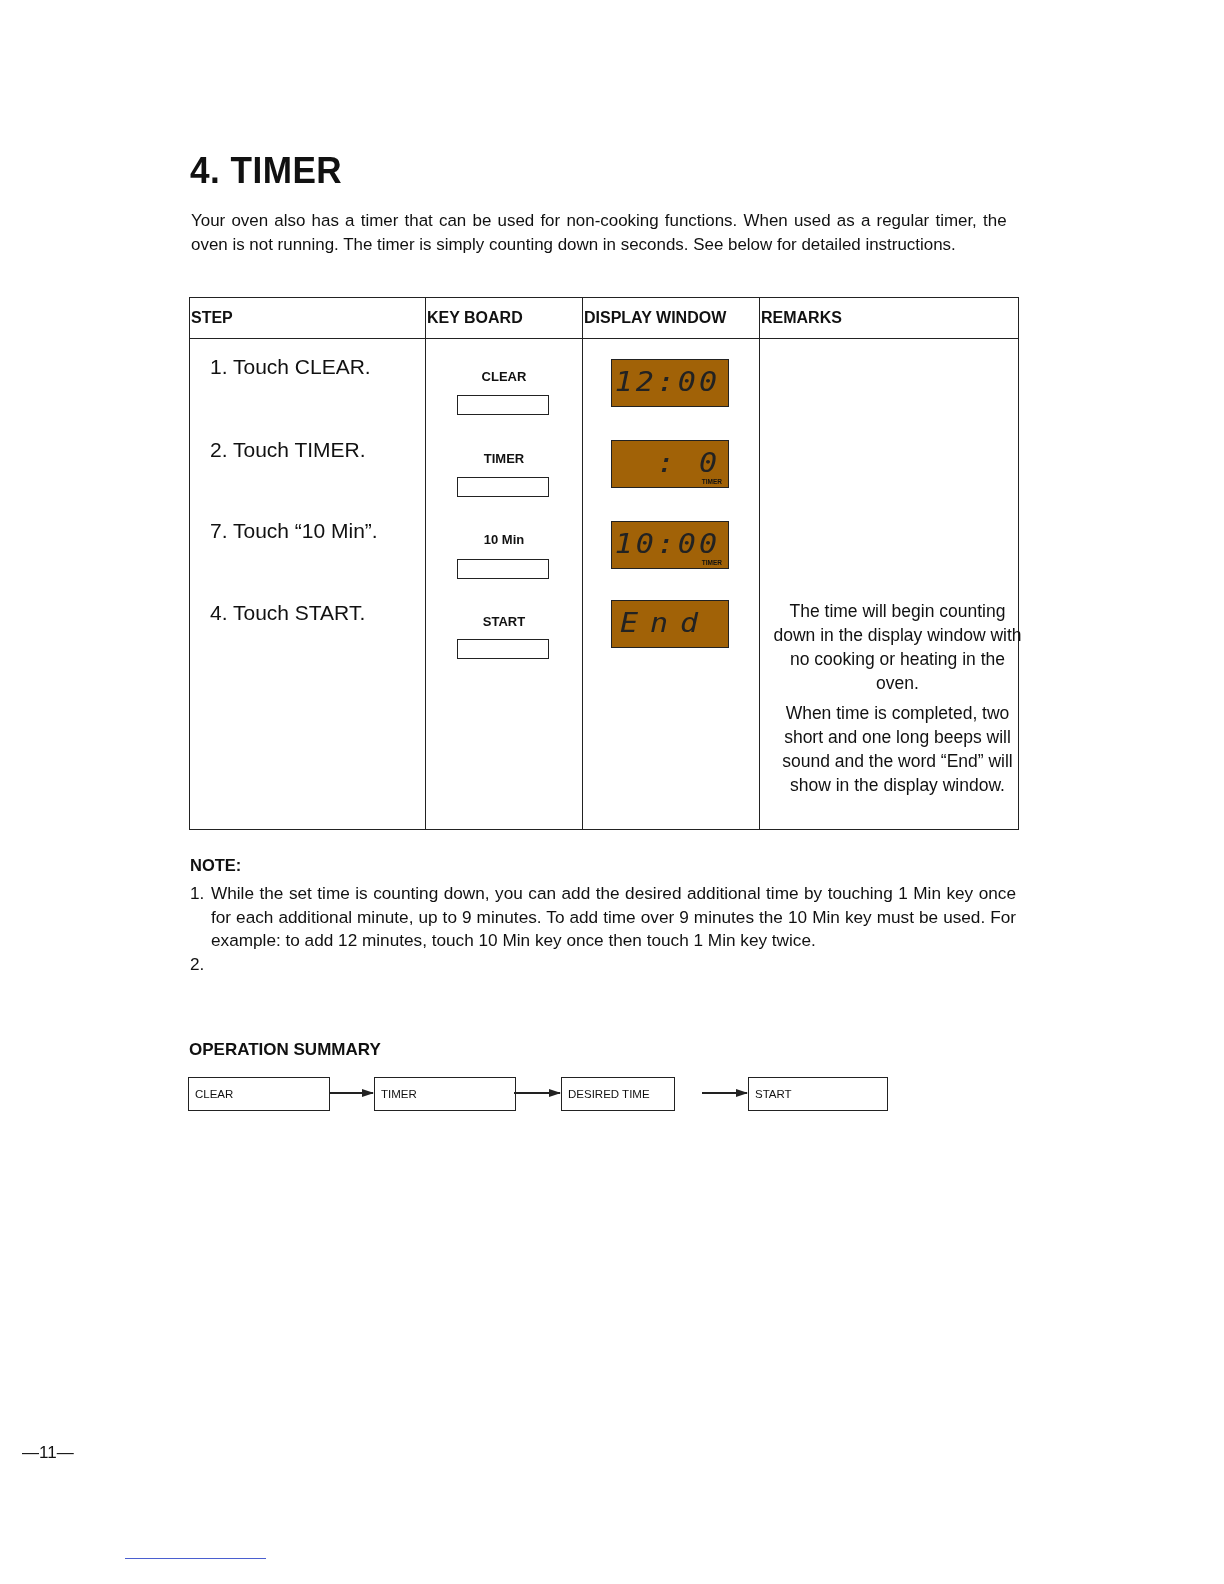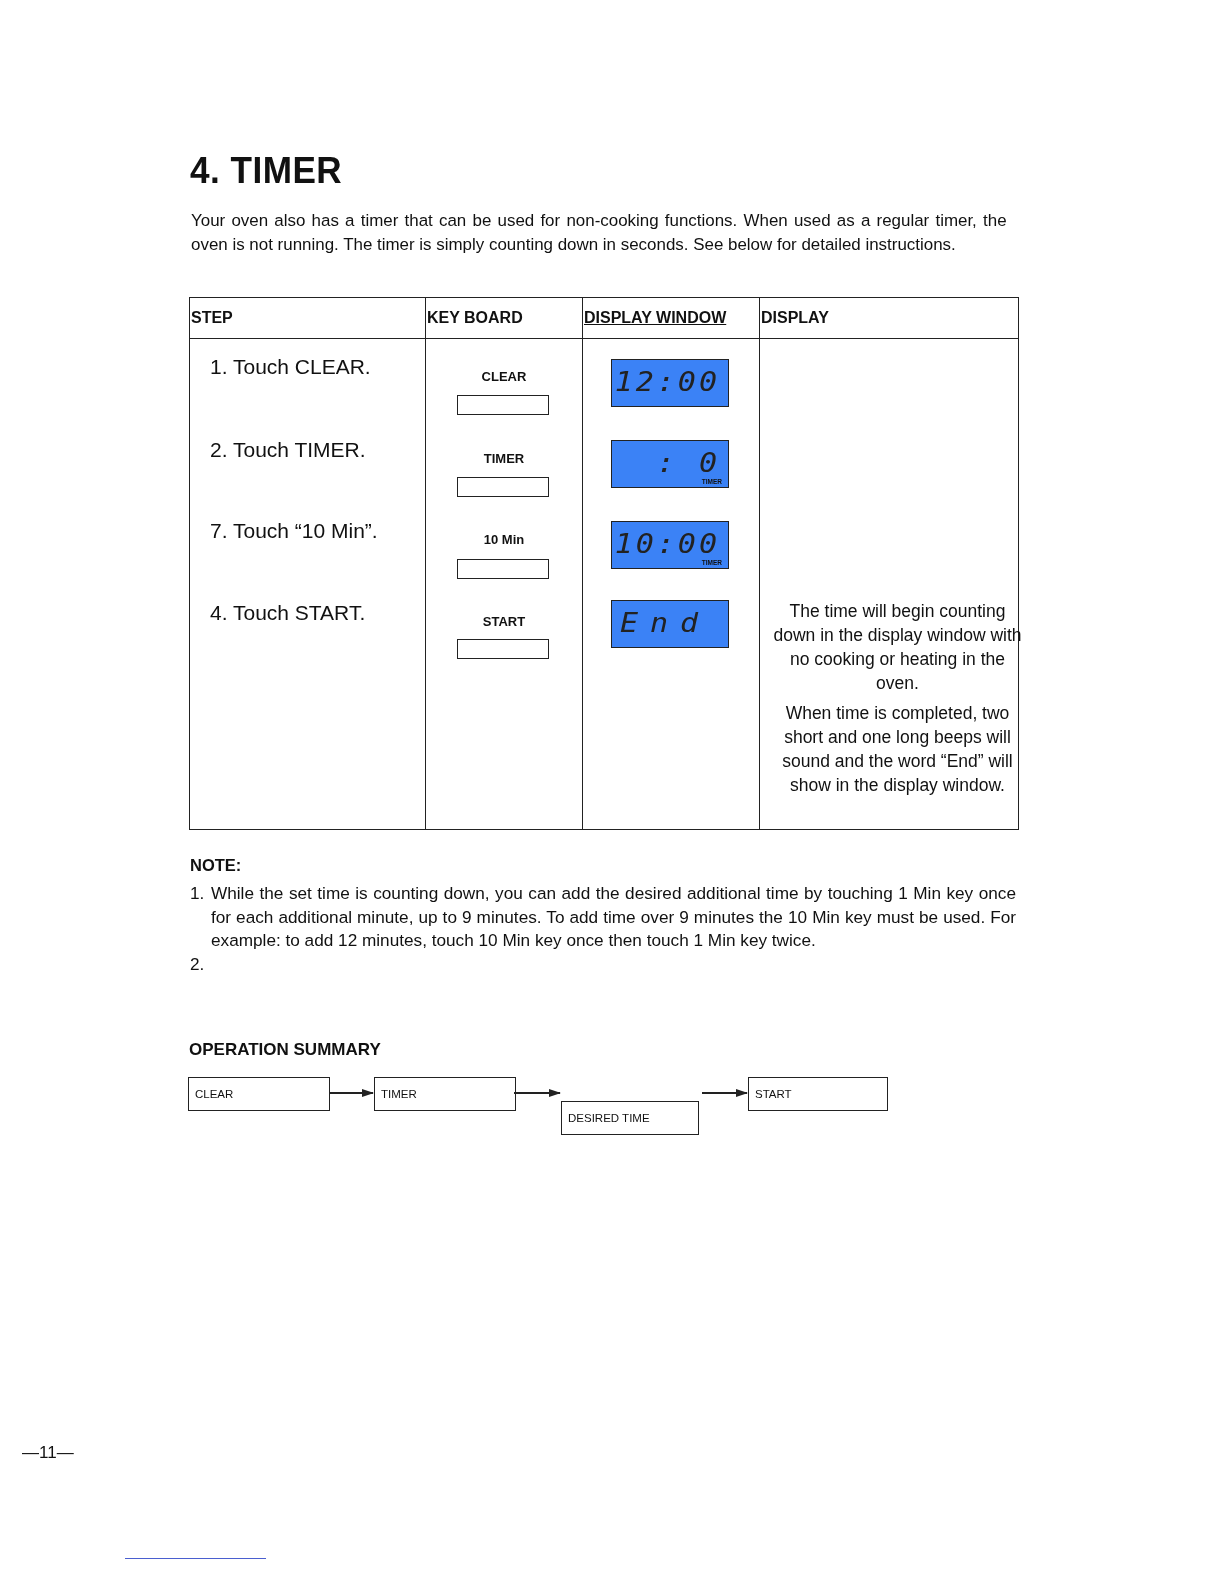--- a/index.html
+++ b/index.html
@@ -6,26 +6,26 @@
   body { width:1224px; height:1584px; position:relative; overflow:hidden; color:#111;
          font-family:"Liberation Sans", sans-serif; }
   .title { position:absolute; left:190px; top:150px; font-size:37px; font-weight:bold; letter-spacing:0.5px; transform:scaleX(0.95); transform-origin:left; }
   .intro { position:absolute; left:191px; top:208px; width:828px; font-size:17.2px; line-height:24px; text-align:justify; text-align-last:left; transform:scaleX(0.985); transform-origin:left; }
   table.steps { position:absolute; left:189px; top:297px; width:830px; border-collapse:collapse; }
   table.steps th { height:38px; font-size:16px; font-weight:bold; border:1.5px solid #222; text-align:left; vertical-align:middle; }
   table.steps td { border-left:1.5px solid #222; border-right:1.5px solid #222; vertical-align:top; padding:0; }
   table.steps tr.body-row td { height:490px; border-bottom:1.5px solid #222; }
   .col-step { width:233px; }
   .col-key { width:154px; }
-  .col-disp { width:174px;text-decoration:underline; }
+  .col-disp { width:174px; }
   .cellwrap { position:relative; height:490px; }
   .step-text { position:absolute; left:20px; font-size:21px; }
   .key-label { position:absolute; width:100%; text-align:center; font-size:13px; font-weight:bold; }
   .key-box { position:absolute; left:31px; width:90px; height:18px; border:1.5px solid #222; background:#fff; cursor:pointer; }
-  .disp { position:absolute; left:28px; width:116px; height:46px; border:1.5px solid #222; background:#3b82f6; }
+  .disp { position:absolute; left:28px; width:116px; height:46px; border:1.5px solid #222; background:#a16207; }
   .disp .seg { position:absolute; right:8px; top:4px; font-family:"DejaVu Sans Mono", monospace; font-size:30px; font-style:italic; font-weight:200; letter-spacing:3px; color:#222; transform:scaleY(0.9); }
   .disp .seg.left { left:8px; right:auto; letter-spacing:12px; }
   .disp .tag { position:absolute; right:6px; bottom:2px; font-size:6.5px; font-weight:bold; }
   .remarks { position:absolute; left:10px; font-size:17.5px; line-height:24px; width:255px;text-align:center; }
   .note-h { position:absolute; left:190px; top:856px; font-size:16.5px; font-weight:bold; }
   .notes { position:absolute; left:190px; top:882px; width:826px; font-size:17.2px; line-height:23.5px; }
   .note-item { position:relative; padding-left:21px; text-align:justify; text-align-last:left; }
   .note-item .num { position:absolute; left:0; top:0; }
   .op-h { position:absolute; left:189px; top:1040px; font-size:17px; font-weight:bold; }
   .flow { position:absolute; top:1077px; height:32px; border:1.2px solid #222; font-size:11.5px; padding-left:6px; display:flex; align-items:center; background:#fff; cursor:pointer; line-height:11px; }
@@ -39,21 +39,21 @@
 
 <div class="title">4. TIMER</div>
 <div class="intro">Your oven also has a timer that can be used for non-cooking functions. When used as a regular timer, the oven is not running. The timer is simply counting down in seconds. See below for detailed instructions.</div>
 
 <table class="steps">
   <thead>
     <tr>
       <th class="col-step">STEP</th>
       <th class="col-key">KEY BOARD</th>
       <th class="col-disp">DISPLAY WINDOW</th>
-      <th>DISPLAY</th>
+      <th>REMARKS</th>
     </tr>
   </thead>
   <tbody>
     <tr class="body-row">
       <td class="col-step">
         <div class="cellwrap">
           <div class="step-text" style="top:16px">1. Touch CLEAR.</div>
           <div class="step-text" style="top:99px">2. Touch TIMER.</div>
           <div class="step-text" style="top:180px">7. Touch “10 Min”.</div>
           <div class="step-text" style="top:262px">4. Touch START.</div>
@@ -108,18 +108,18 @@
   <div class="note-item">
     <span class="num">2.</span>
   </div>
 </div>
 
 <div class="op-h">OPERATION SUMMARY</div>
 <div class="flow" style="left:188px;width:134px">CLEAR</div>
 <div class="arrow" style="left:329px;width:44px"></div>
 <div class="flow" style="left:374px;width:134px">TIMER</div>
 <div class="arrow" style="left:514px;width:46px"></div>
-<div class="flow" style="left: 561px; width: 90px; padding-right: 40px; box-sizing: content-box; max-width: 90px; white-space: normal; margin-top: 24px;">DESIRED TIME</div>
+<div class="flow" style="left: 561px; width: 90px; padding-right: 16px; box-sizing: content-box; max-width: 90px; white-space: normal;">DESIRED TIME</div>
 <div class="arrow" style="left:702px;width:45px"></div>
 <div class="flow" style="left:748px;width:132px">START</div>
 
 <div class="pagenum">—11—</div>
 <div class="footline"></div>
 
 </body></html>

